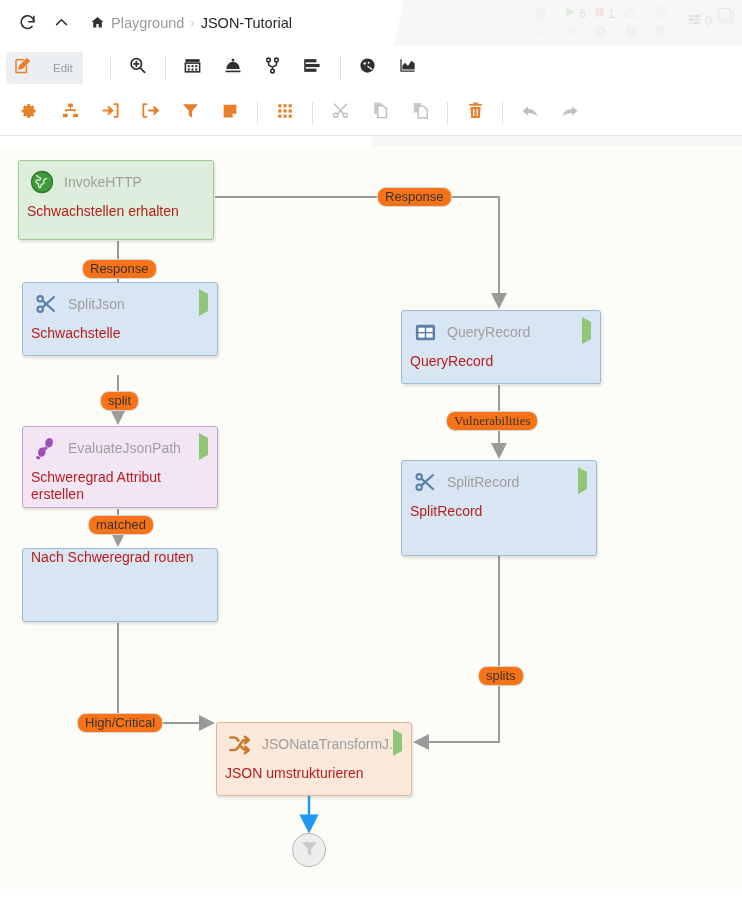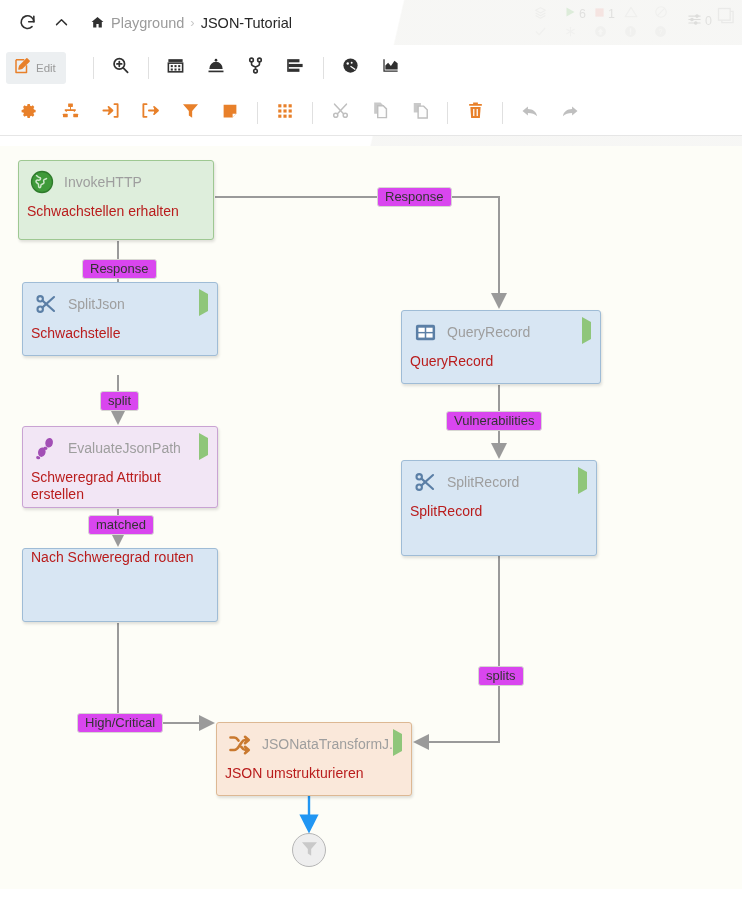--- a/index.html
+++ b/index.html
@@ -79,21 +79,21 @@
     width: 40px; height: 34px;
     display:flex; align-items:center; justify-content:center;
     color: #303030;
   }
   .tb-btn.orange { color:#e8802a; }
   .tb-btn.grey   { color:#bfbfbf; }
   .tb-sep {
     width:1px; height:22px; background:#e0e0e0; margin:0 7px;
   }
   #edit-chip {
-    display:flex; align-items:center; gap:5px;
+    display:flex; align-items:center; gap:22px;
     background:#eceff1; border-radius:3px;
     height:32px; padding: 0 10px 0 7px;
     margin-right: 20px;
   }
   #edit-chip .lbl { font-size:11.5px; color:#9a9a9a; }
 
   
   #diag-tint {
     position:absolute; left:0; top:0; width:742px; height:146px;
     pointer-events:none; z-index:1;
@@ -155,23 +155,23 @@
   .node.green  { background:#deeedc; border-color:#9ec892; }
   .node.blue   { background:#d8e6f3; border-color:#9fbcd6; }
   .node.purple { background:#f2e6f5; border-color:#c9a3d3; }
   .node.tan    { background:#fae8da; border-color:#ddb893;margin-top:27px; }
 
   .n-icon { width:26px; height:26px; flex:0 0 26px; display:flex; align-items:center; justify-content:center;}
 
   
   .edge-label {
     position:absolute;
-    background:#d946ef;
+    background:#f97316;
     border:1px solid #d7d7d2;
-    border-radius: 3px;
+    border-radius: 9px;
     font-size: 13px;
     color:#333;
     padding: 2px 7px 3px 7px;
     white-space: nowrap;
     line-height:13px;
   }
 
   
   #funnel {
     position:absolute;
@@ -699,18 +699,18 @@
       <svg width="19" height="19" viewBox="0 0 24 24" fill="#c9c9c9">
         <path d="M2.5 4h19l-7.4 8.6V21l-4.2-2.6v-5.8z"></path>
       </svg>
     </span>
   </div>
 
   <div class="edge-label" style="left:377px; top:41px;">Response</div>
   <div class="edge-label" style="left:82px;  top:113px;">Response</div>
   <div class="edge-label" style="left:100px; top:245px;">split</div>
   <div class="edge-label" style="left:88px;  top:369px;">matched</div>
-  <div class="edge-label" style="left:446px; top:265px;">Vulnerabilities</div>
+  <div class="edge-label" style="left:446px; top:265px;font-family:Liberation Serif, serif;">Vulnerabilities</div>
   <div class="edge-label" style="left:478px; top:520px;">splits</div>
   <div class="edge-label" style="left:77px;  top:567px;">High/Critical</div>
 </div>
 
 <div id="bottom-strip"></div>
 
 </body></html>

